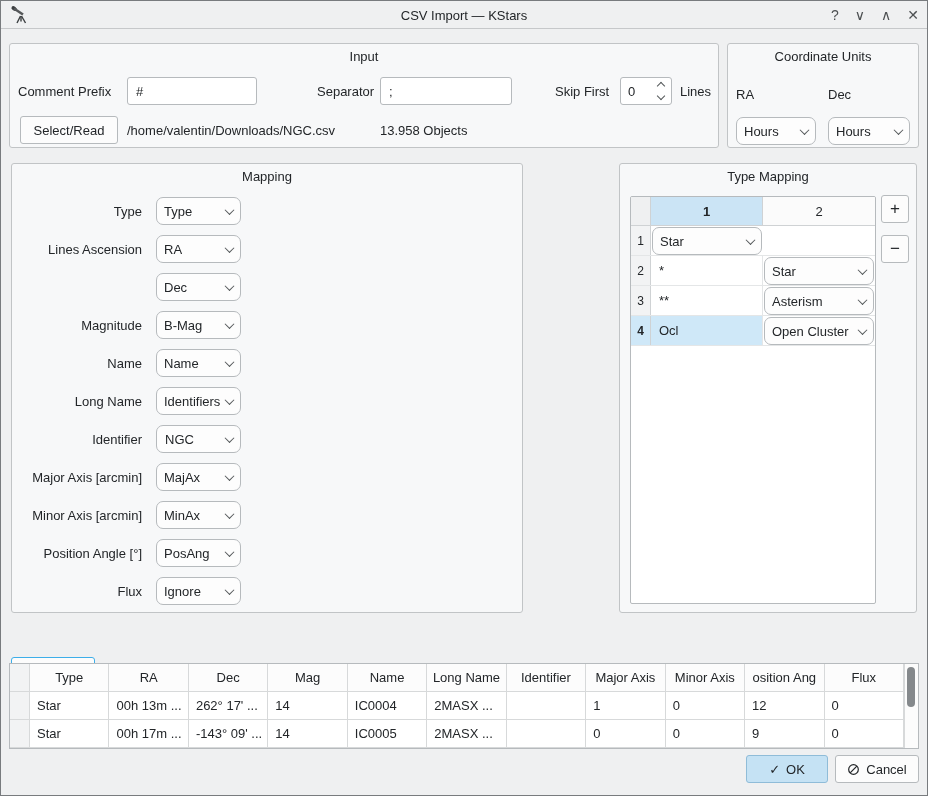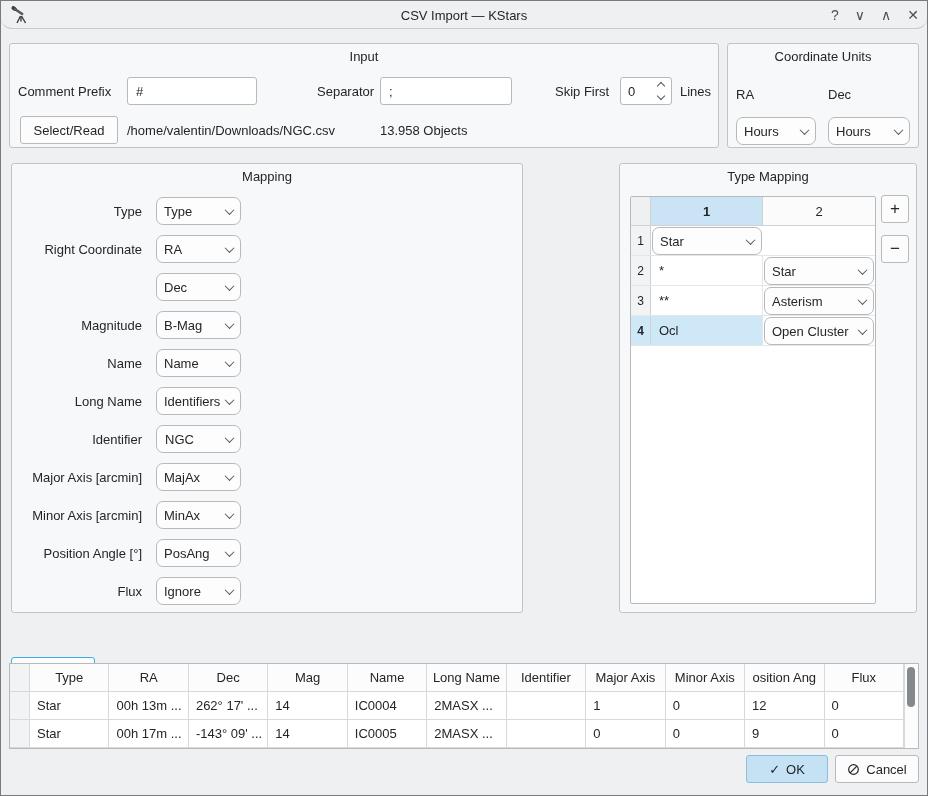--- a/index.html
+++ b/index.html
@@ -9,21 +9,21 @@
     font-size:13px;
     color:#232629;
     background:#eff0f1;
     position:relative;
     overflow:hidden;
     border:1px solid #787b7e;
   }
   
   .titlebar {
     position:absolute; left:0; top:0; width:100%; height:28px;
-    background:#eff0f1; border-bottom:1px solid #c6c8ca;border-radius:11px;
+    background:#eff0f1; border-bottom:1px solid #c6c8ca;
   }
   .app-icon { position:absolute; left:8px; top:3px; width:22px; height:22px; }
   .win-title {
     position:absolute; left:0; right:0; top:0; height:28px;
     display:flex; align-items:center; justify-content:center;
   }
   .win-controls {
     position:absolute; right:8px; top:0; height:28px;
     display:flex; align-items:center; gap:16px; color:#4d5052; font-size:14px;
   }
@@ -163,21 +163,21 @@
 
 <div class="groupbox" style="left:10px; top:162px; width:512px; height:450px;">
   <div class="gb-title">Mapping</div>
 
   <div class="map-label" style="top:33px;">Type</div>
   <div class="combo map-combo" style="top:33px;">
     <span class="val">Type</span>
       <span class="chev"></span>
   </div>
 
-  <div class="map-label" style="top:71px;">Right Coordinate</div>
+  <div class="map-label" style="top:71px;">Lines Ascension</div>
   <div class="combo map-combo" style="top:71px;">
     <span class="val">RA</span>
       <span class="chev"></span>
   </div>
 
   <div class="combo map-combo" style="top:109px;">
     <span class="val">Dec</span>
       <span class="chev"></span>
   </div>
 

